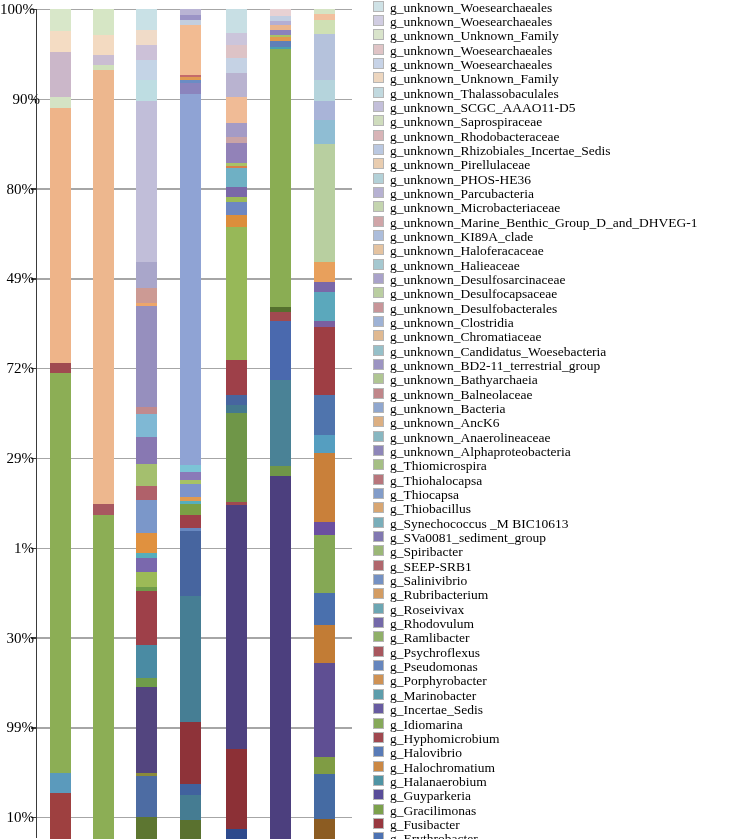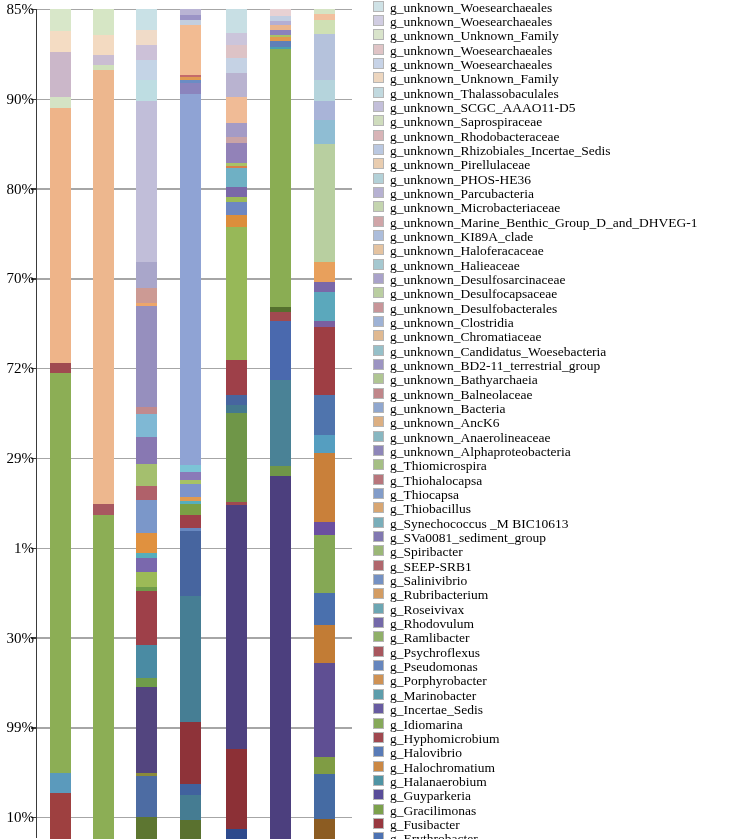--- a/index.html
+++ b/index.html
@@ -27,30 +27,30 @@
     color:#000;white-space:nowrap;
   }
 </style>
 </head>
 <body>
 
 <div id="app">
   <div id="plot">
       <div class="gridline" style="left: 37px; top: 8.8px; width: 315px; background: rgb(166, 166, 166);"></div>
       <div class="axis-tick" style="left: 30.5px; top: 8.8px; width: 6.5px; background: rgb(58, 58, 58);"></div>
-      <div class="ytick-label" style="left: 0px; top: 2px;">85%</div>
+      <div class="ytick-label" style="left: 0px; top: 2px;">100%</div>
       <div class="gridline" style="left: 37px; top: 98.6px; width: 315px; background: rgb(166, 166, 166);"></div>
       <div class="axis-tick" style="left: 30.5px; top: 98.6px; width: 6.5px; background: rgb(58, 58, 58);"></div>
-      <div class="ytick-label" style="left: 0px; top: 91.8px;">90%</div>
+      <div class="ytick-label" style="left: 6px; top: 91.8px;">90%</div>
       <div class="gridline" style="left: 37px; top: 188.4px; width: 315px; background: rgb(166, 166, 166);"></div>
       <div class="axis-tick" style="left: 30.5px; top: 188.4px; width: 6.5px; background: rgb(58, 58, 58);"></div>
       <div class="ytick-label" style="left: 0px; top: 181.6px;">80%</div>
       <div class="gridline" style="left: 37px; top: 278.2px; width: 315px; background: rgb(166, 166, 166);"></div>
       <div class="axis-tick" style="left: 30.5px; top: 278.2px; width: 6.5px; background: rgb(58, 58, 58);"></div>
-      <div class="ytick-label" style="left: 0px; top: 271.4px;">70%</div>
+      <div class="ytick-label" style="left: 0px; top: 271.4px;">49%</div>
       <div class="gridline" style="left: 37px; top: 368px; width: 315px; background: rgb(166, 166, 166);"></div>
       <div class="axis-tick" style="left: 30.5px; top: 368px; width: 6.5px; background: rgb(58, 58, 58);"></div>
       <div class="ytick-label" style="left: 0px; top: 361.2px;">72%</div>
       <div class="gridline" style="left: 37px; top: 457.8px; width: 315px; background: rgb(166, 166, 166);"></div>
       <div class="axis-tick" style="left: 30.5px; top: 457.8px; width: 6.5px; background: rgb(58, 58, 58);"></div>
       <div class="ytick-label" style="left: 0px; top: 451px;">29%</div>
       <div class="gridline" style="left: 37px; top: 547.6px; width: 315px; background: rgb(166, 166, 166);"></div>
       <div class="axis-tick" style="left: 30.5px; top: 547.6px; width: 6.5px; background: rgb(58, 58, 58);"></div>
       <div class="ytick-label" style="left: 0px; top: 540.8px;">1%</div>
       <div class="gridline" style="left: 37px; top: 637.4px; width: 315px; background: rgb(166, 166, 166);"></div>

